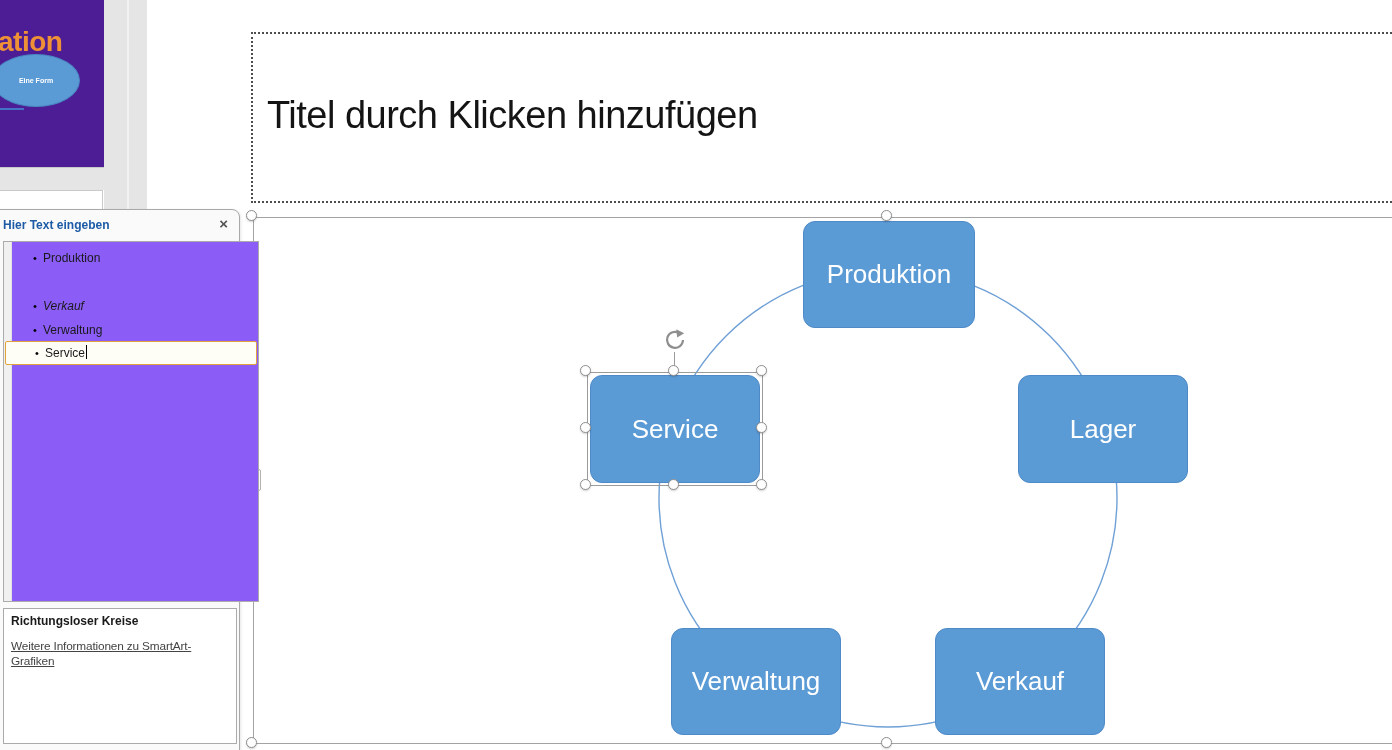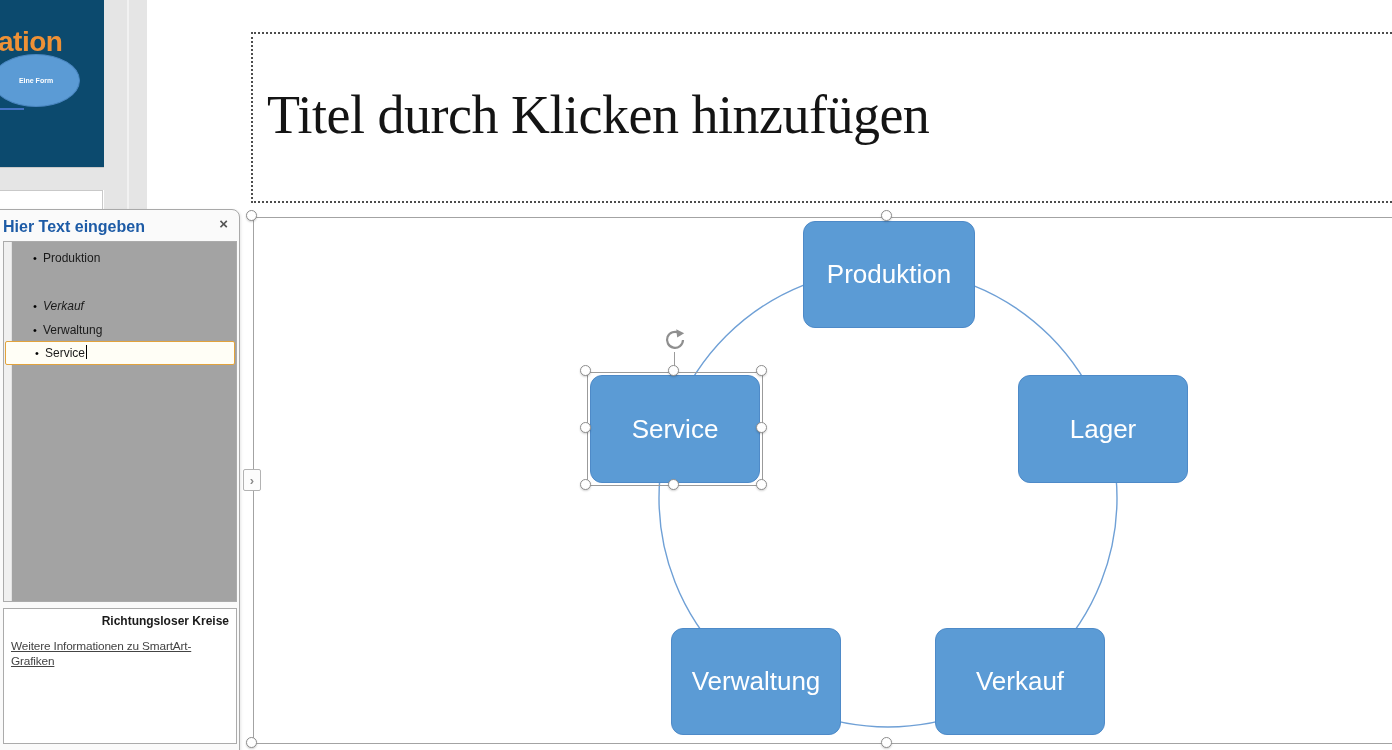--- a/index.html
+++ b/index.html
@@ -1,32 +1,32 @@
 <!DOCTYPE html>
 <html><head>
 <meta charset="utf-8">
 <style>
   * { margin:0; padding:0; box-sizing:border-box; }
   body { font-family:"Liberation Sans", sans-serif; background:#fff; }
   .stage { position:relative; width:1392px; height:750px; overflow:hidden; background:#ffffff; }
 
   
-  .thumb1 { position:absolute; left:0; top:0; width:120px; height:168px; background:#0c4a6e; border-bottom:1px solid #c9c9c9; overflow:hidden; }
+  .thumb1 { position:absolute; left:0; top:0; width:120px; height:168px; background:#4c1d95; border-bottom:1px solid #c9c9c9; overflow:hidden; }
   .thumb-title-frag { position:absolute; left:-2px; top:26px; font-size:28px; font-weight:bold; color:#EE9136; letter-spacing:-0.5px; }
   .thumb-ellipse { position:absolute; left:-8px; top:54px; width:88px; height:53px; background:#5B9BD5; border:1px solid #4a86c0; border-radius:50%; display:flex; align-items:center; justify-content:center; }
   .thumb-ellipse span { color:#fff; font-size:7px; font-weight:bold; }
   .thumb-underline { position:absolute; left:0; top:108px; width:24px; height:2px; background:#4472C4; }
   .thumb-gap { position:absolute; left:0; top:168px; width:104px; height:22px; background:#E5E5E5; }
   .thumb2 { position:absolute; left:0; top:190px; width:103px; height:560px; background:#fff; border-top:1px solid #c9c9c9; border-right:1px solid #c9c9c9; }
   .strip { position:absolute; left:104px; top:0; width:43px; height:750px; background:#E5E5E5; }
   .strip-divider { position:absolute; left:23px; top:0; width:2px; height:750px; background:#F2F2F2; }
 
   
   .title-ph { position:absolute; left:251px; top:32px; width:1200px; height:171px; border:2px dotted #4d4d4d; }
-  .title-text { position:absolute; left:14px; top:50px; font-size:54px; font-weight:300; color:#141414; letter-spacing:-0.5px; white-space:nowrap;font-family:Liberation Serif, serif; }
+  .title-text { position:absolute; left:14px; top:60px; font-size:38px; font-weight:300; color:#141414; letter-spacing:-0.5px; white-space:nowrap; }
 
   
   .sa-frame { position:absolute; left:253px; top:217px; width:1200px; height:527px; border:1.5px solid #a3a3a3; }
   .handle { position:absolute; width:11px; height:11px; border-radius:50%; background:#fff; border:1.5px solid #8E8E8E; box-shadow:0 1px 2px rgba(0,0,0,0.18); z-index:5; }
   .chev-btn { position:absolute; left:243px; top:469px; width:18px; height:22px; background:#FCFCFC; border:1px solid #b3b3b3; border-radius:2px; z-index:6; display:flex; align-items:center; justify-content:center; color:#8a8a8a; font-size:13px; font-weight:bold; }
 
   
   .cycle-svg { position:absolute; left:0; top:0; width:1392px; height:750px; z-index:2; pointer-events:none; }
   .node { position:absolute; z-index:3; background:#5B9BD5; border:1px solid #4E8AC8; border-radius:12px; display:flex; align-items:center; justify-content:center; color:#fff; font-size:26px; }
   .node-produktion { left:803px; top:221px; width:172px; height:107px; }
@@ -35,30 +35,30 @@
   .node-verwaltung { left:671px; top:628px; width:170px; height:107px; }
   .node-service    { left:590px; top:375px; width:170px; height:108px; }
 
   .sel-rect { position:absolute; left:587px; top:372px; width:176px; height:114px; border:1px solid #9b9b9b; z-index:4; }
   .rot-line { position:absolute; left:674px; top:352px; width:1px; height:20px; background:#9b9b9b; z-index:4; }
   .rot-handle { position:absolute; left:663px; top:328px; width:24px; height:24px; z-index:5; }
 
   
   .pane { position:absolute; left:-10px; top:209px; width:250px; height:560px; background:#FAFAFA; border:1px solid #A9A9A9; border-top-right-radius:8px; z-index:10; box-shadow:1px 1px 3px rgba(0,0,0,0.10); }
   .pane-header { position:relative; height:30px; }
-  .pane-title { position:absolute; left:12px; top:8px; font-size:16px; font-weight:bold; color:#1D5BA6; }
+  .pane-title { position:absolute; left:12px; top:8px; font-size:12px; font-weight:bold; color:#1D5BA6; }
   .pane-close { position:absolute; right:11px; top:5px; font-size:15px; font-weight:bold; color:#555; cursor:default; }
-  .listbox { position:absolute; left:12px; top:31px; width:234px; height:361px; background:#a3a3a3; border:1px solid #ABABAB; overflow:hidden; }
+  .listbox { position:absolute; left:12px; top:31px; width:256px; height:361px; background:#8b5cf6; border:1px solid #ABABAB; overflow:hidden; }
   .gutter { position:absolute; left:0; top:0; bottom:0; width:8px; background:#F0F0F0; border-right:1px solid #E2E2E2; z-index:0; }
   .row { position:absolute; left:0; right:0; height:24px; line-height:24px; font-size:12px; color:#1a1a1a; z-index:1; }
   .row .bullet { display:inline-block; margin-left:29px; width:10px; color:#000; font-size:11px; }
   .row.selected { left:1px; right:1px; background:#FFFEF6; border:1px solid #E2A33C; border-radius:2px; height:24px; line-height:22px; }
   .caret { display:inline-block; width:1px; height:14px; background:#000; vertical-align:-2px; margin-left:1px; }
   .descbox { position:absolute; left:12px; top:398px; width:234px; height:136px; background:#fff; border:1px solid #ABABAB; padding:5px 7px; overflow:hidden; }
-  .desc-title { font-size:12px; font-weight:bold; color:#1a1a1a; margin-bottom:11px;text-align:right; }
+  .desc-title { font-size:12px; font-weight:bold; color:#1a1a1a; margin-bottom:11px; }
   .desc-body { font-size:11.8px; letter-spacing:-0.15px; line-height:15.5px; color:#222; }
   .desc-link { display:block; margin-top:5px; font-size:11.8px; letter-spacing:-0.15px; line-height:15px; color:#444; text-decoration:underline; cursor:pointer; }
 </style>
 </head>
 <body>
 
 <div class="stage">
 
   <div class="thumb1">
     <div class="thumb-title-frag">ation</div>

